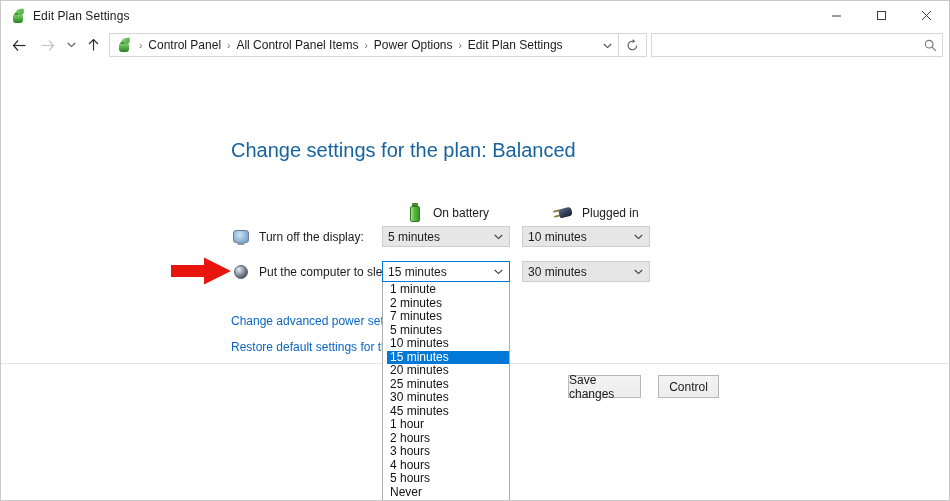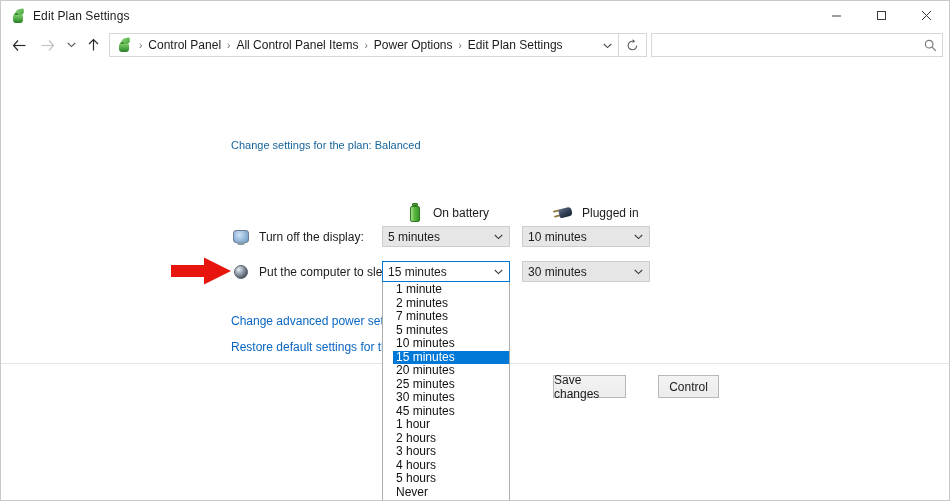--- a/index.html
+++ b/index.html
@@ -194,21 +194,21 @@
   
   .content {
     flex: 1;
     position: relative;
     background: #ffffff;
     overflow: hidden;
   }
   .page-title {
     position: absolute;
     left: 230px; top: 79px;
-    font-size: 11px;
+    font-size: 20px;
     color: #17639b;
     white-space: nowrap;
   }
   .page-subtitle {
     position: absolute;
     left: 230px; top: 102px;
     font-size: 12px;
     color: #212121;
     white-space: nowrap;
   }
@@ -370,21 +370,21 @@
   .dropdown-list {
     position: absolute;
     left: 381px;
     top: 222px;
     width: 128px;
     background: #ffffff;
     border: 1px solid #adadad;
     border-top: none;
     box-sizing: border-box;
     z-index: 40;
-    padding: 1px 0 2px 10px;
+    padding: 1px 0 2px 4px;
   }
   .dd-item {
     height: 13.5px;
     line-height: 13.5px;
     font-size: 12px;
     color: #111111;
     padding-left: 3px;
     white-space: nowrap;
   }
   .dd-item.selected {
@@ -407,21 +407,21 @@
     background: linear-gradient(180deg,#f3f3f3 0%, #ececec 100%);
     border: 1px solid #b8b8b8;
     box-sizing: border-box;
     font-size: 12px;
     color: #1b1b1b;
     display: flex;
     align-items: center;
     justify-content: center;
     cursor: default;
   }
-  .btn-save { left: 552px; top: 315px; width: 73px; }
+  .btn-save { left: 567px; top: 315px; width: 73px; }
   .btn-cancel { left: 657px; top: 315px; width: 61px; }
 
   
   .red-arrow {
     position: absolute;
     left: 170px; top: 196px;
     width: 62px; height: 30px;
     z-index: 60;
     pointer-events: none;
   }

